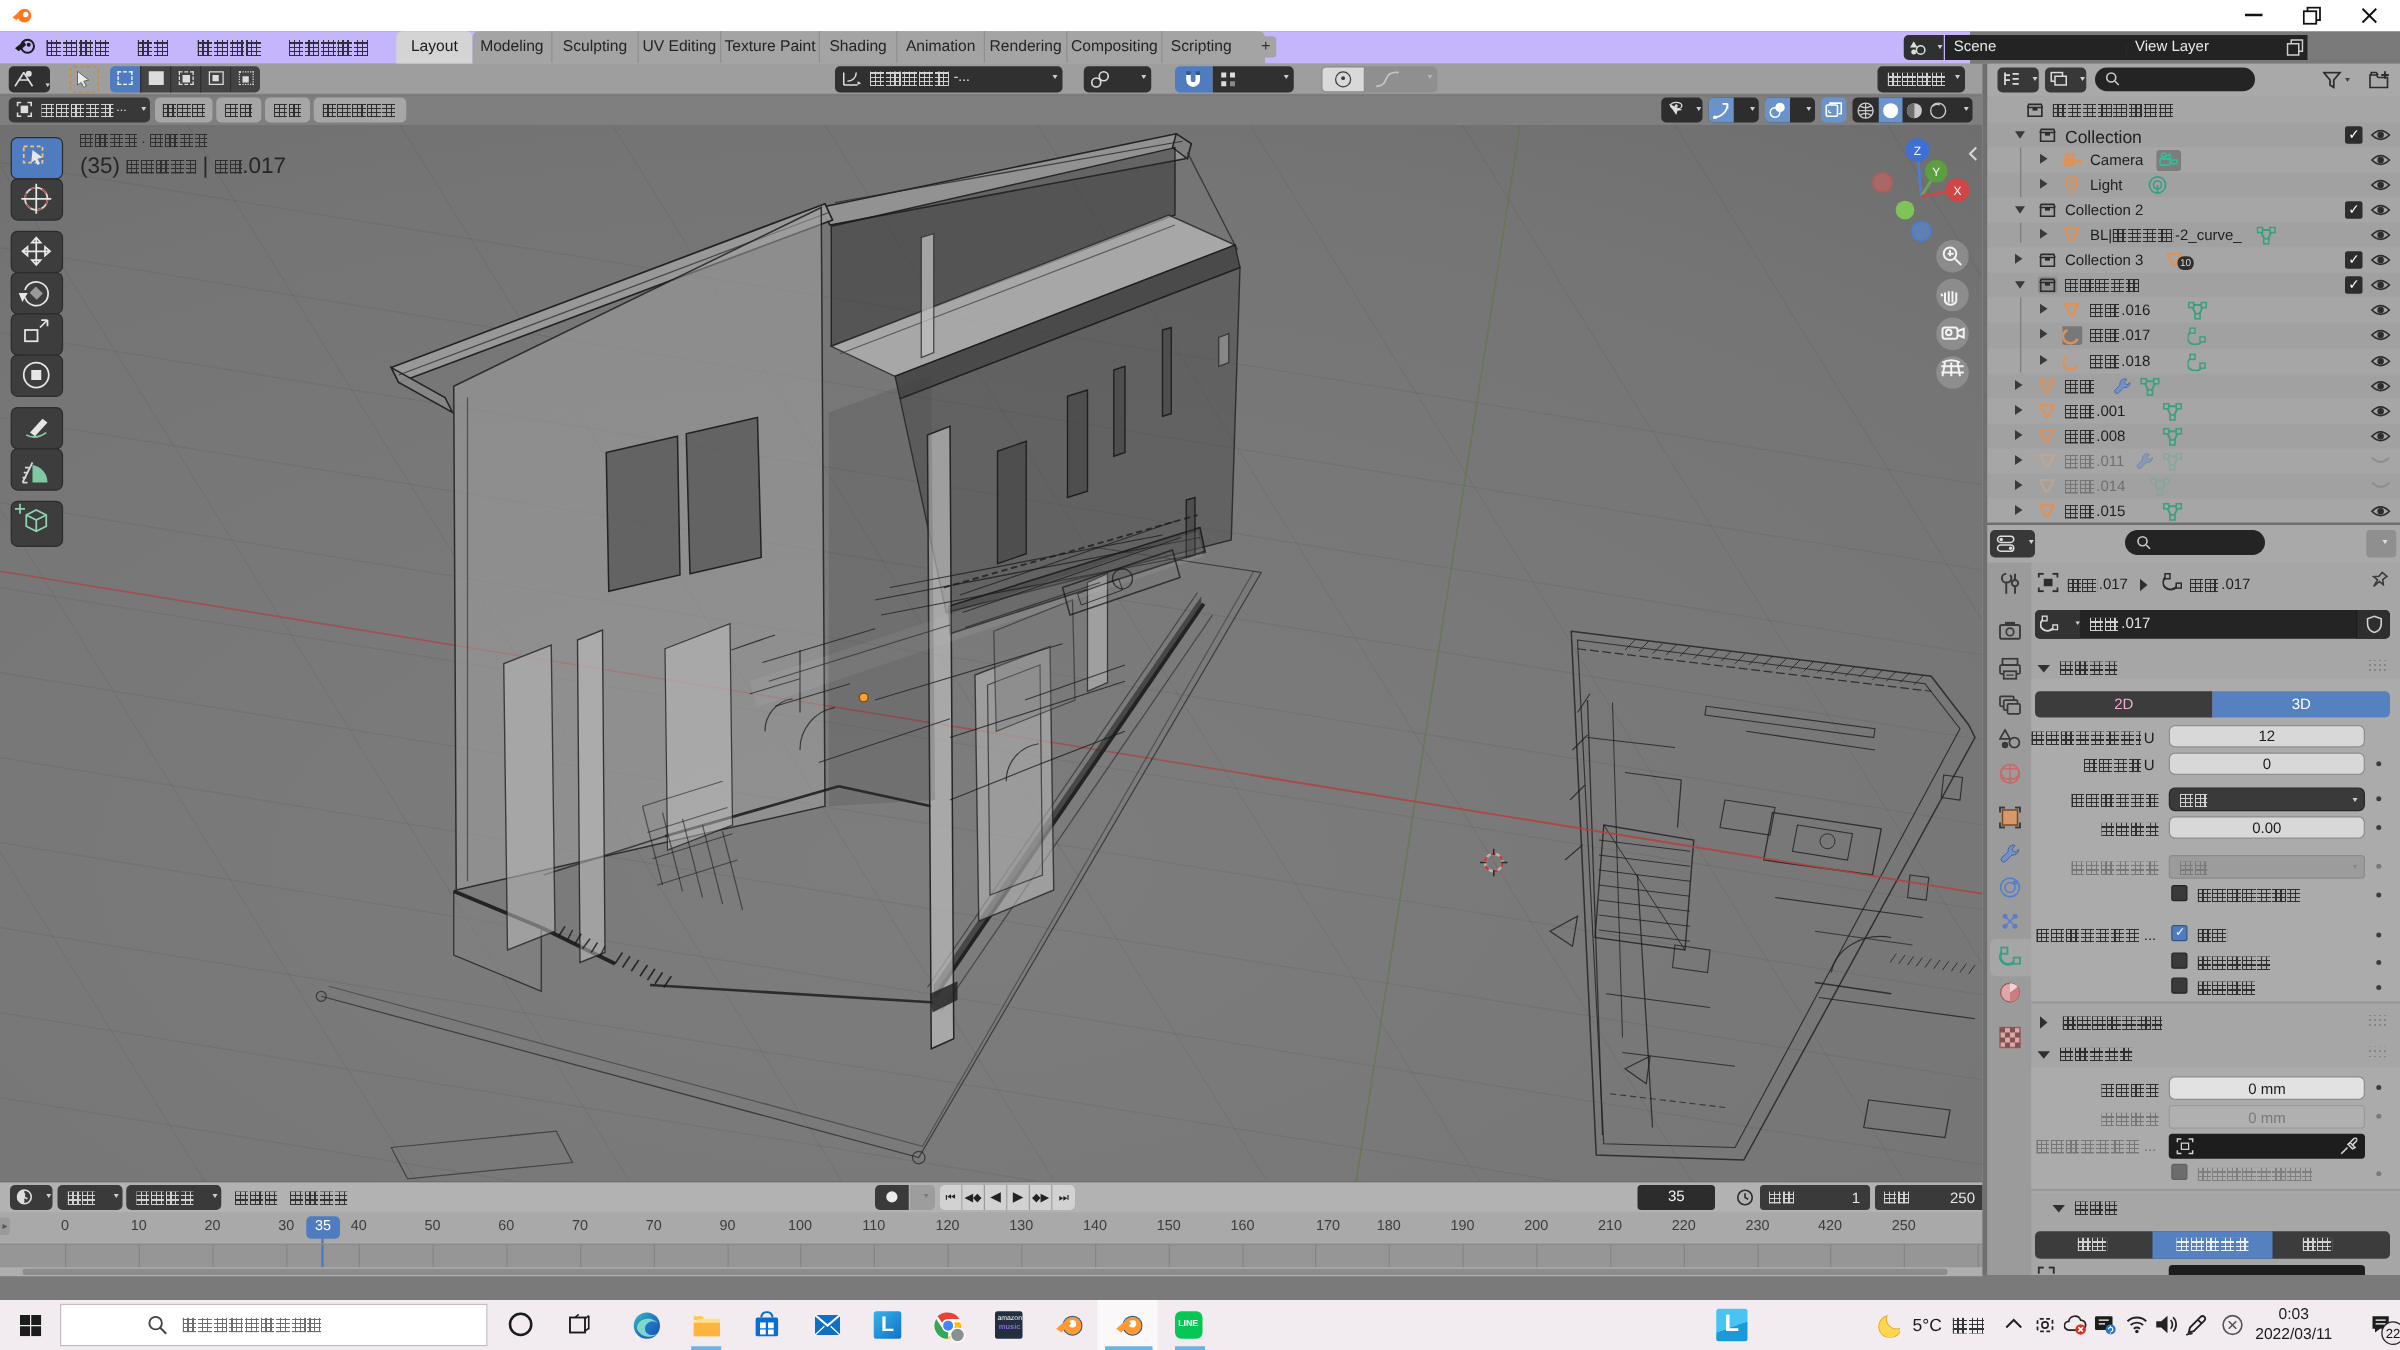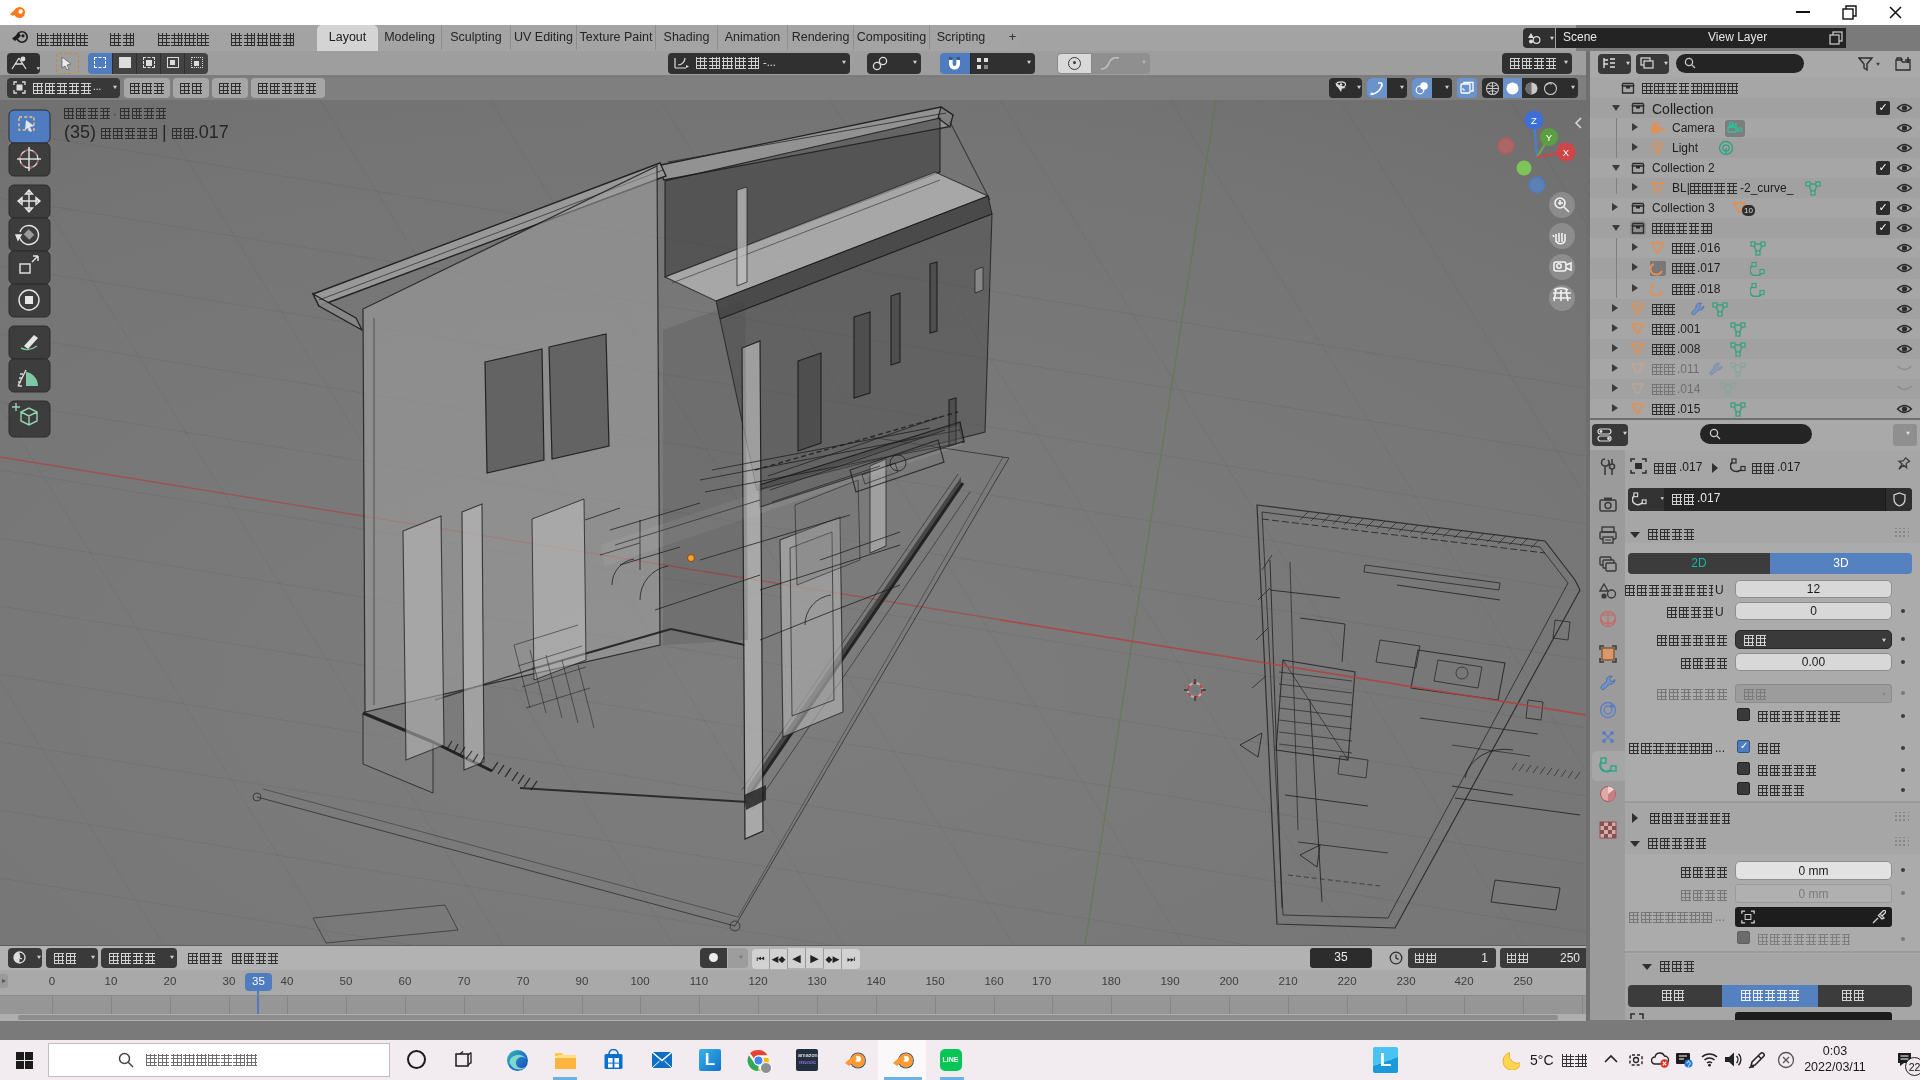--- a/index.html
+++ b/index.html
@@ -32,21 +32,21 @@
   <div class="abs" style="left:1796px;top:11px;width:14px;height:2px;background:#111"></div>
   <svg class="abs" style="left:1842px;top:5px" width="15" height="15" viewBox="0 0 15 15">
         <rect x="1" y="4" width="10" height="10" fill="none" stroke="#111" stroke-width="1.4"></rect>
         <path d="M4 4 V1 H14 V11 H11" fill="none" stroke="#111" stroke-width="1.4"></path>
       </svg>
   <svg class="abs" style="left:1889px;top:6px" width="13" height="13" viewBox="0 0 13 13">
         <path d="M1 1 L12 12 M12 1 L1 12" stroke="#111" stroke-width="1.5"></path>
       </svg>
 </div>
 
-<div class="abs" style="left:0;top:25px;width:1576px;height:26px;background:#a3a3a3">
+<div class="abs" style="left:0;top:25px;width:1576px;height:26px;background:#c4b5fd">
   <svg class="abs" style="left:11px;top:4px" width="18" height="16" viewBox="0 0 18 16">
     <circle cx="11" cy="8" r="5.2" fill="none" stroke="#1d1d1d" stroke-width="1.6"></circle>
     <circle cx="12" cy="6.8" r="1.6" fill="#1d1d1d"></circle>
     <path d="M1 9.5 L8 4 L10 7 L4 12 Z" fill="#1d1d1d"></path>
   </svg>
   <div class="abs row" style="left:37px;top:6px;color:#1c1c1c">
     <span class="jp" style="--g:13px;width:51px;height:13px"></span><span style="display:inline-block;width:18px"></span>
     <span class="jp" style="--g:13px;width:25px;height:13px"></span><span style="display:inline-block;width:18px"></span>
     <span class="jp" style="--g:13px;width:51px;height:13px"></span><span style="display:inline-block;width:18px"></span>
     <span class="jp" style="--g:13px;width:64px;height:13px"></span><span style="display:inline-block;width:18px"></span>
@@ -564,21 +564,21 @@
         <span class="abs" style="left:444px;top:5px;width:40px;text-align:center;font-size:11.5px;color:#3d3d3d">70</span>
         <span class="abs" style="left:503px;top:5px;width:40px;text-align:center;font-size:11.5px;color:#3d3d3d">70</span>
         <span class="abs" style="left:562px;top:5px;width:40px;text-align:center;font-size:11.5px;color:#3d3d3d">90</span>
         <span class="abs" style="left:620px;top:5px;width:40px;text-align:center;font-size:11.5px;color:#3d3d3d">100</span>
         <span class="abs" style="left:679px;top:5px;width:40px;text-align:center;font-size:11.5px;color:#3d3d3d">110</span>
         <span class="abs" style="left:738px;top:5px;width:40px;text-align:center;font-size:11.5px;color:#3d3d3d">120</span>
         <span class="abs" style="left:797px;top:5px;width:40px;text-align:center;font-size:11.5px;color:#3d3d3d">130</span>
         <span class="abs" style="left:856px;top:5px;width:40px;text-align:center;font-size:11.5px;color:#3d3d3d">140</span>
         <span class="abs" style="left:915px;top:5px;width:40px;text-align:center;font-size:11.5px;color:#3d3d3d">150</span>
         <span class="abs" style="left:974px;top:5px;width:40px;text-align:center;font-size:11.5px;color:#3d3d3d">160</span>
-        <span class="abs" style="left:1032px;top:5px;width:40px;text-align:left;font-size:11.5px;color:#3d3d3d">170</span>
+        <span class="abs" style="left:1032px;top:5px;width:40px;text-align:right;font-size:11.5px;color:#3d3d3d">170</span>
         <span class="abs" style="left:1091px;top:5px;width:40px;text-align:center;font-size:11.5px;color:#3d3d3d">180</span>
         <span class="abs" style="left:1150px;top:5px;width:40px;text-align:center;font-size:11.5px;color:#3d3d3d">190</span>
         <span class="abs" style="left:1209px;top:5px;width:40px;text-align:center;font-size:11.5px;color:#3d3d3d">200</span>
         <span class="abs" style="left:1268px;top:5px;width:40px;text-align:center;font-size:11.5px;color:#3d3d3d">210</span>
         <span class="abs" style="left:1327px;top:5px;width:40px;text-align:center;font-size:11.5px;color:#3d3d3d">220</span>
         <span class="abs" style="left:1386px;top:5px;width:40px;text-align:center;font-size:11.5px;color:#3d3d3d">230</span>
         <span class="abs" style="left:1444px;top:5px;width:40px;text-align:center;font-size:11.5px;color:#3d3d3d">420</span>
         <span class="abs" style="left:1503px;top:5px;width:40px;text-align:center;font-size:11.5px;color:#3d3d3d">250</span>
         <span class="abs" style="left:245px;top:3px;width:27px;height:18px;background:#4f7cc0;border-radius:4px;color:#fff;font-size:11.5px;text-align:center;line-height:17px">35</span>
         <span class="abs" style="left:257px;top:21px;width:2px;height:4px;background:#4f7cc0"></span>
@@ -1038,21 +1038,21 @@
         </svg><span class="chev" style="position:absolute;right:0;top:6px;font-size:7px">▾</span></div>
   <span class="jp" style="--g:12px;width:24px;height:11px;position:absolute;left:82px;top:443px;color:#e8e8e8"></span>
   <span class="abs" style="left:107px;top:440px;font-size:12px;color:#e8e8e8">.017</span>
   <div class="abs" style="left:295px;top:437px;width:27px;height:23px;background:#2e2e2e;border-radius:0 4px 4px 0;border-left:1px solid #1a1a1a"><svg width="13" height="15" style="margin:4px 0 0 7px" viewBox="0 0 13 15">
           <path d="M6.5 1 L12 3 v4 c0 4 -2.5 6 -5.5 7 C3.5 13 1 11 1 7 V3 Z" fill="none" stroke="#d0d0d0" stroke-width="1.3"></path>
         </svg></div>
   <span class="abs" style="left:40px;top:481px;width:0;height:0;border-left:5px solid transparent;border-right:5px solid transparent;border-top:6.5px solid #2f2f2f"></span>
   <span class="jp" style="--g:12px;width:46px;height:11px;position:absolute;left:58px;top:478px;color:#1e1e1e"></span>
   <span class="abs" style="left:305px;top:477px;width:17px;height:9px;opacity:.8;background:repeating-linear-gradient(90deg,#7f7f7f 0 1.6px,transparent 1.6px 4.2px);-webkit-mask:repeating-linear-gradient(0deg,#000 0 1.6px,transparent 1.6px 4.2px)"></span>
   <div class="abs" style="left:35px;top:492px;width:295px;height:258px;background:#ababab"></div>
-  <div class="abs" style="left:38px;top:502px;width:142px;height:21px;background:#3c3c3c;border-radius:4px 0 0 4px;color:#14b8a6;font-size:12px;text-align:center;line-height:20px">2D</div>
+  <div class="abs" style="left:38px;top:502px;width:142px;height:21px;background:#3c3c3c;border-radius:4px 0 0 4px;color:#f9a8d4;font-size:12px;text-align:center;line-height:20px">2D</div>
   <div class="abs" style="left:180px;top:502px;width:142px;height:21px;background:#5681c1;border-radius:0 4px 4px 0;color:#fff;font-size:12px;text-align:center;line-height:20px">3D</div>
   <span class="jp" style="--g:12px;width:88px;height:11px;position:absolute;left:35px;top:534px;color:#1e1e1e"></span>
       <span class="abs" style="left:125px;top:532px;font-size:12px;color:#1e1e1e">U</span>
   <div class="fld" style="left:145px;top:529px;width:157px;height:18px;line-height:17px">12</div>
   <span class="jp" style="--g:12px;width:46px;height:11px;position:absolute;left:77px;top:556px;color:#1e1e1e"></span>
       <span class="abs" style="left:125px;top:554px;font-size:12px;color:#1e1e1e">U</span>
   <div class="fld" style="left:145px;top:551px;width:157px;height:18px;line-height:17px">0</div>
   <span class="dot" style="left:311px;top:558px;"></span>
   <span class="jp" style="--g:12px;width:70px;height:11px;position:absolute;left:67px;top:584px;color:#1e1e1e"></span>
   <div class="dfld" style="left:145px;top:579px;width:157px;height:19px">

